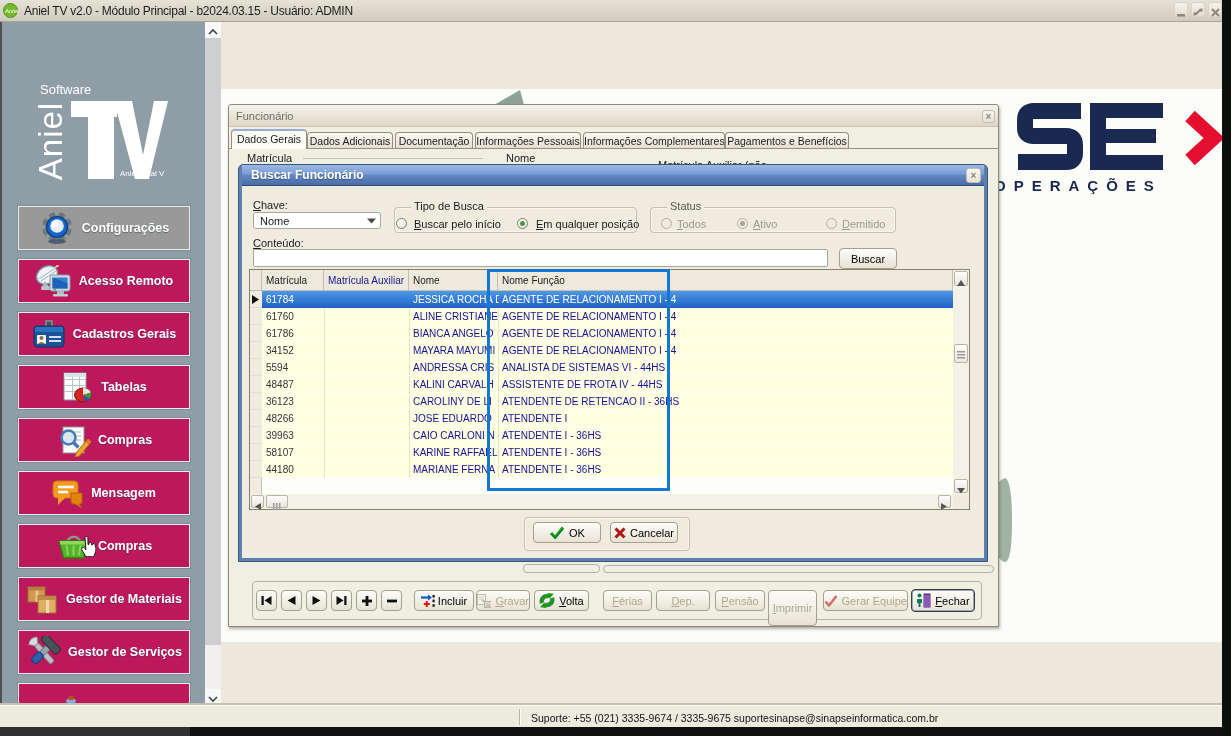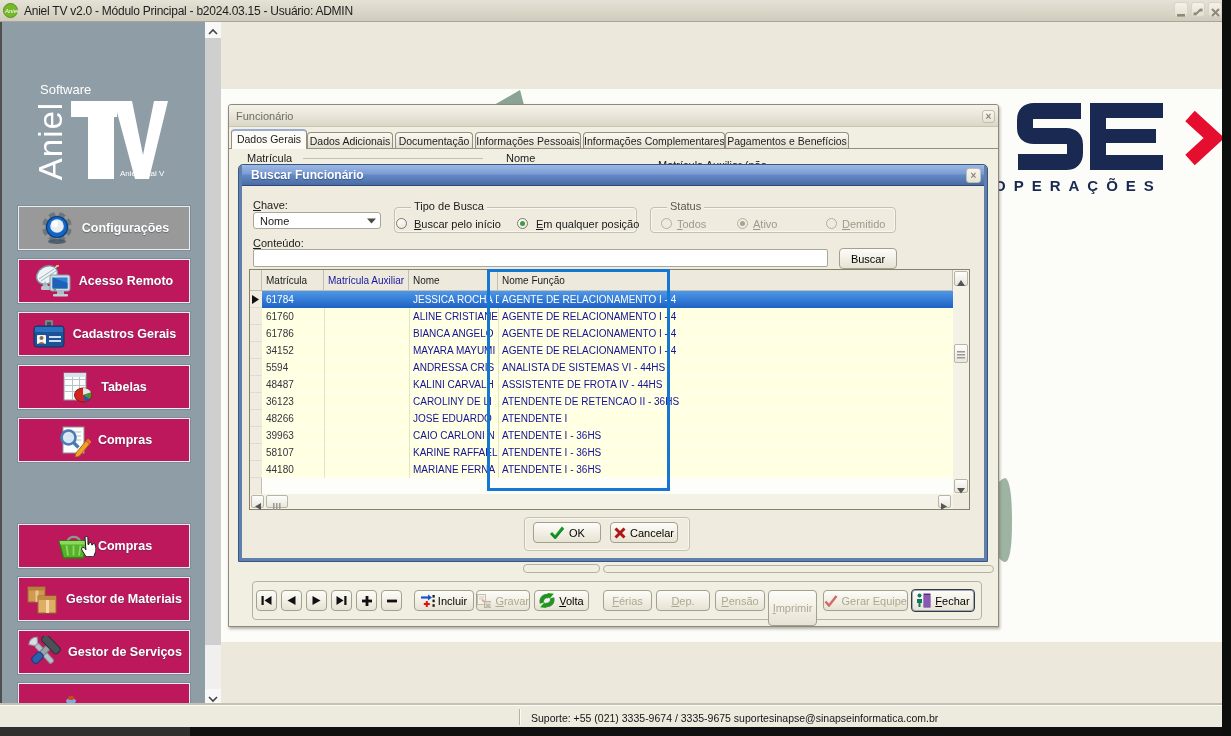--- a/index.html
+++ b/index.html
@@ -203,20 +203,32 @@
             <line x1="10" y1="8" x2="25" y2="8"></line>
             <line x1="10" y1="12" x2="25" y2="12"></line>
             <line x1="10" y1="16" x2="25" y2="16"></line>
           </g>
           <path d="M20 29 L30 17 l3.5 3 L23.5 32 l-4.5 1.5 z" fill="#f0a22a" stroke="#a06a10"></path>
           <path d="M30 17 l3.5 3 2-2.4 -3.5-3 z" fill="#e87820"></path>
           <circle cx="12.5" cy="13.5" r="7" fill="rgba(210,230,245,0.85)" stroke="#4a7ab4" stroke-width="2.6"></circle>
           <line x1="17.5" y1="18.5" x2="22.5" y2="23.5" stroke="#4a7ab4" stroke-width="3.4"></line>
         </svg>
         <span>Compras</span>
+      </div>
+  <div class="abs sbtn" style="top:449px">
+        <svg width="32" height="31">
+          <rect x="1" y="3" width="25" height="17" rx="4" fill="#f59a1d" stroke="#c87710"></rect>
+          <path d="M6 19 l0 8 8 -8 z" fill="#f59a1d"></path>
+          <g stroke="#fff" stroke-width="2.6">
+            <line x1="6" y1="9" x2="22" y2="9"></line>
+            <line x1="6" y1="14" x2="16" y2="14"></line>
+          </g>
+          <path d="M19 15 h11 v9 a2 2 0 0 1 -2 2 h-1 l3 4 -7 -4 h-2 a2 2 0 0 1 -2 -2 z" fill="#e2820f" stroke="#b05f08"></path>
+        </svg>
+        <span>Mensagem</span>
       </div>
   <div class="abs sbtn" style="top:502px">
         <svg width="35" height="31">
           <path d="M11.5 10 a6.8 6.8 0 0 1 12.5 0" fill="none" stroke="#8a9a8a" stroke-width="2.4"></path>
           <path d="M3 10 L32 10 L27.5 27 L7.5 27 z" fill="#55b22a" stroke="#2f7a12" stroke-width="1.3"></path>
           <path d="M3.5 10 L31.5 10 L30.8 13.5 L4.3 13.5 z" fill="#8ada5c"></path>
           <g stroke="#8fd662" stroke-width="1.8">
             <line x1="10.5" y1="14.5" x2="12" y2="24.5"></line>
             <line x1="17.5" y1="14.5" x2="17.5" y2="24.5"></line>
             <line x1="24.5" y1="14.5" x2="23" y2="24.5"></line>

